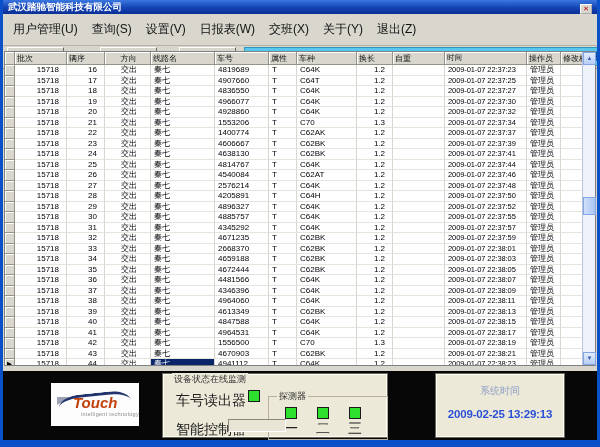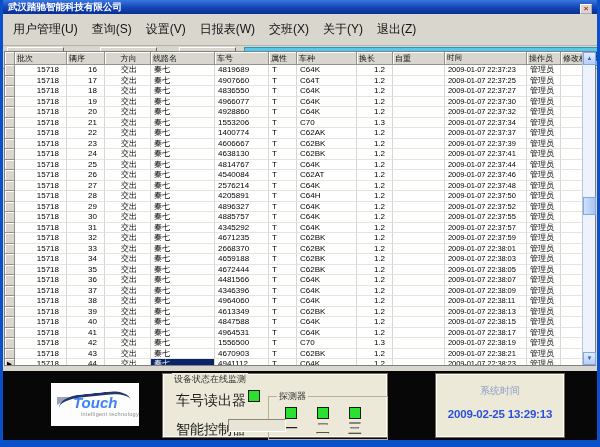--- a/index.html
+++ b/index.html
@@ -66,21 +66,21 @@
   .sthumb { position:absolute; left:0; top:145px; width:13px; height:18px;
             background:linear-gradient(90deg,#cfe0fb,#a9c4f2); border:1px solid #84a6e4; }
 
   
   .bottomblack { position:absolute; left:0; top:371px; width:594px; height:69px; background:#070707; }
   .logo { position:absolute; left:48px; top:12px; width:88px; height:43px; background:#fdfdfd; overflow:hidden; }
   .logo .swoosh { position:absolute; left:8px; top:10px; width:72px; height:22px;
                   border-top:3px solid #23336e; border-radius:50% / 80%; transform:rotate(-6deg); }
   .logo .tri { position:absolute; left:6px; top:14px; width:0; height:0;
                border-top:8px solid #9aa2b4; border-right:14px solid transparent; }
-  .logo .t { position:absolute; left:22px; top:11px; font-style:italic; font-weight:bold; font-size:15px; color:#3b82f6; }
+  .logo .t { position:absolute; left:22px; top:11px; font-style:italic; font-weight:bold; font-size:15px; color:#c2410c; }
   .logo .ts { position:absolute; left:30px; top:28px; font-size:5.5px; color:#8a8a8a; letter-spacing:0.3px; }
 
   .devpanel { position:absolute; left:160px; top:3px; width:224px; height:63px; background:#ece9d8;
               border:1px solid #fffef4; box-shadow:0 0 0 1px #6a675f; }
   .gb-title { position:absolute; left:8px; top:-2px; font-size:9px; color:#333; background:#ece9d8; padding:0 2px; }
   .lbl { font-size:14px; color:#222; }
   .led { width:12px; height:12px; background:#2ee02e; border:1px solid #1a1a1a; display:inline-block; }
   .reader-lbl { position:absolute; left:12px; top:17px; }
   .reader-led { position:absolute; left:84px; top:15px; }
   .detbox { position:absolute; left:104px; top:21px; width:120px; height:44px; border:1px solid #b5b19e; }

